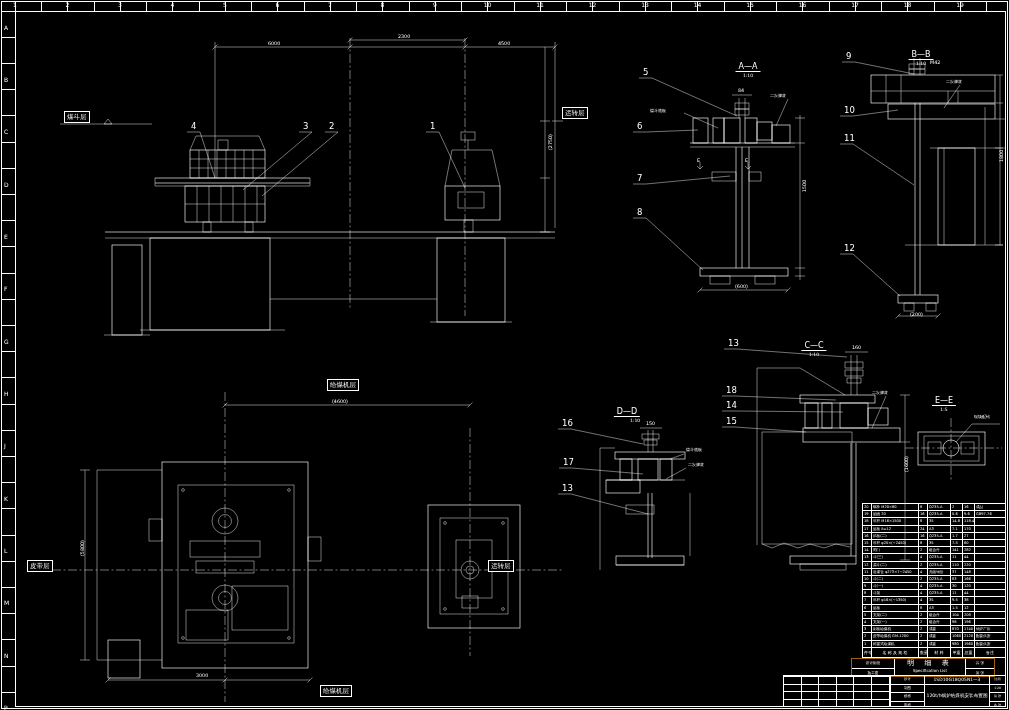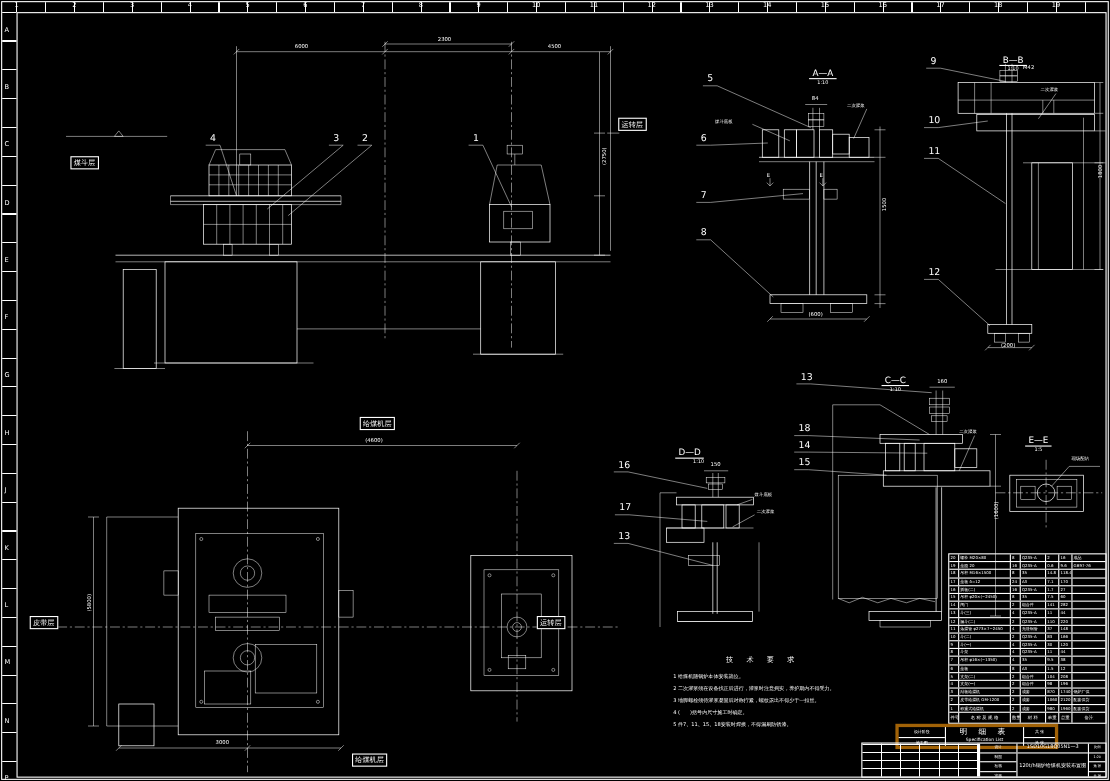--- a/index.html
+++ b/index.html
@@ -27,21 +27,21 @@
   .notes{position:absolute;left:612px;top:596px;width:235px;}
   .notes h4{margin:0 0 5px 48px;font-size:6.5px;letter-spacing:5px;font-weight:normal;}
   .note-line{font-size:4.6px;line-height:11px;white-space:nowrap;}
   .ptable{position:absolute;left:862px;top:503px;width:142px;border:1px solid #fff;}
   .prow{display:grid;grid-template-columns:9px 47px 9px 23px 12px 12px 1fr;border-bottom:1px solid #fff;}
   .prow:last-child{border-bottom:none;}
   .prow div{border-right:1px solid #fff;height:6.2px;line-height:6.4px;font-size:3.6px;
             padding:0 1px;overflow:hidden;white-space:nowrap;}
   .prow div:last-child{border-right:none;}
   .prow.phead div{height:9px;line-height:9px;font-size:4px;text-align:center;}
-  .mband{position:absolute;left:814px;top:658px;width:142px;height:17px;border:3px solid #a16207;display:flex;}
+  .mband{position:absolute;left:851px;top:658px;width:142px;height:17px;border:1px solid #a16207;display:flex;}
   .mband>div{border-right:1px solid #fff;}
   .mband>div:last-child{border-right:none;}
   .mb-left{width:42px;}.mb-right{width:28px;}
   .mb-left div,.mb-right div{font-size:3.6px;line-height:8.5px;text-align:center;border-bottom:1px solid #fff;height:8.5px;overflow:hidden;}
   .mb-left div:last-child,.mb-right div:last-child{border-bottom:none;}
   .mb-center{flex:1;text-align:center;overflow:hidden;}
   .mb-title{font-size:7px;line-height:9px;letter-spacing:4px;}
   .mb-sub{font-size:4px;line-height:6px;}
   .tblock{position:absolute;left:783px;top:675px;width:221px;height:30px;border:1px solid #fff;display:flex;}
   .tb-grid{width:106px;border-right:1px solid #fff;
@@ -310,30 +310,20 @@
         <line x1="735" y1="427" x2="806" y2="432" stroke="#fff" stroke-width=".45"></line>
         <line x1="558" y1="429" x2="571" y2="429" stroke="#fff" stroke-width=".45"></line>
         <line x1="571" y1="429" x2="643" y2="444" stroke="#fff" stroke-width=".45"></line>
         <line x1="559" y1="468" x2="572" y2="468" stroke="#fff" stroke-width=".45"></line>
         <line x1="572" y1="468" x2="643" y2="474" stroke="#fff" stroke-width=".45"></line>
         <line x1="558" y1="494" x2="571" y2="494" stroke="#fff" stroke-width=".45"></line>
         <line x1="571" y1="494" x2="648" y2="514" stroke="#fff" stroke-width=".45"></line>
       </g>
   </svg>
 
-  <div class="notes">
-    <h4>技 术 要 求</h4>
-    <div id="notes-list">
-        <div class="note-line">1  给煤机随锅炉本体安装就位。</div>
-        <div class="note-line">2  二次灌浆须在设备找正后进行，灌浆时注意捣实，养护期内不得受力。</div>
-        <div class="note-line">3  地脚螺栓须待灌浆凝固后对称拧紧，螺纹露出不得少于一扣丝。</div>
-        <div class="note-line">4  (　　)括号内尺寸施工时确定。</div>
-        <div class="note-line">5  件7、11、15、18安装时焊接，不得漏刷防锈漆。</div>
-      </div>
-  </div>
 
   <div class="ptable" id="parts-rows">
       <div class="prow">
         <div>20</div>
         <div>螺栓 M20×80</div>
         <div>8</div>
         <div>Q235-A</div>
         <div>2</div>
         <div>16</div>
         <div>成品</div>
@@ -580,21 +570,21 @@
     <div class="rletter" style="left: 4px; top: 236.9px;">E</div>
     <div class="rletter" style="left: 4px; top: 289.25px;">F</div>
     <div class="rletter" style="left: 4px; top: 341.6px;">G</div>
     <div class="rletter" style="left: 4px; top: 393.95px;">H</div>
     <div class="rletter" style="left: 4px; top: 446.3px;">J</div>
     <div class="rletter" style="left: 4px; top: 498.65px;">K</div>
     <div class="rletter" style="left: 4px; top: 551px;">L</div>
     <div class="rletter" style="left: 4px; top: 603.35px;">M</div>
     <div class="rletter" style="left: 4px; top: 655.7px;">N</div>
     <div class="rletter" style="left: 4px; top: 708.05px;">P</div>
-    <div class="flabel" style="left: 64px; top: 111px; margin-top: 31px;">煤斗层</div>
+    <div class="flabel" style="left: 64px; top: 111px;">煤斗层</div>
     <div class="flabel" style="left: 562px; top: 107px;">运转层</div>
     <div class="flabel" style="left: 327px; top: 379px;">给煤机层</div>
     <div class="flabel" style="left: 27px; top: 560px;">皮带层</div>
     <div class="flabel" style="left: 488px; top: 560px;">运转层</div>
     <div class="flabel" style="left: 320px; top: 685px;">给煤机层</div>
     <div class="tlabel" style="left: 650px; top: 109px;">煤斗底板</div>
     <div class="tlabel" style="left: 770px; top: 94px;">二次灌浆</div>
     <div class="tlabel" style="left: 946px; top: 80px;">二次灌浆</div>
     <div class="tlabel" style="left: 872px; top: 391px;">二次灌浆</div>
     <div class="tlabel" style="left: 686px; top: 448px;">煤斗底板</div>

